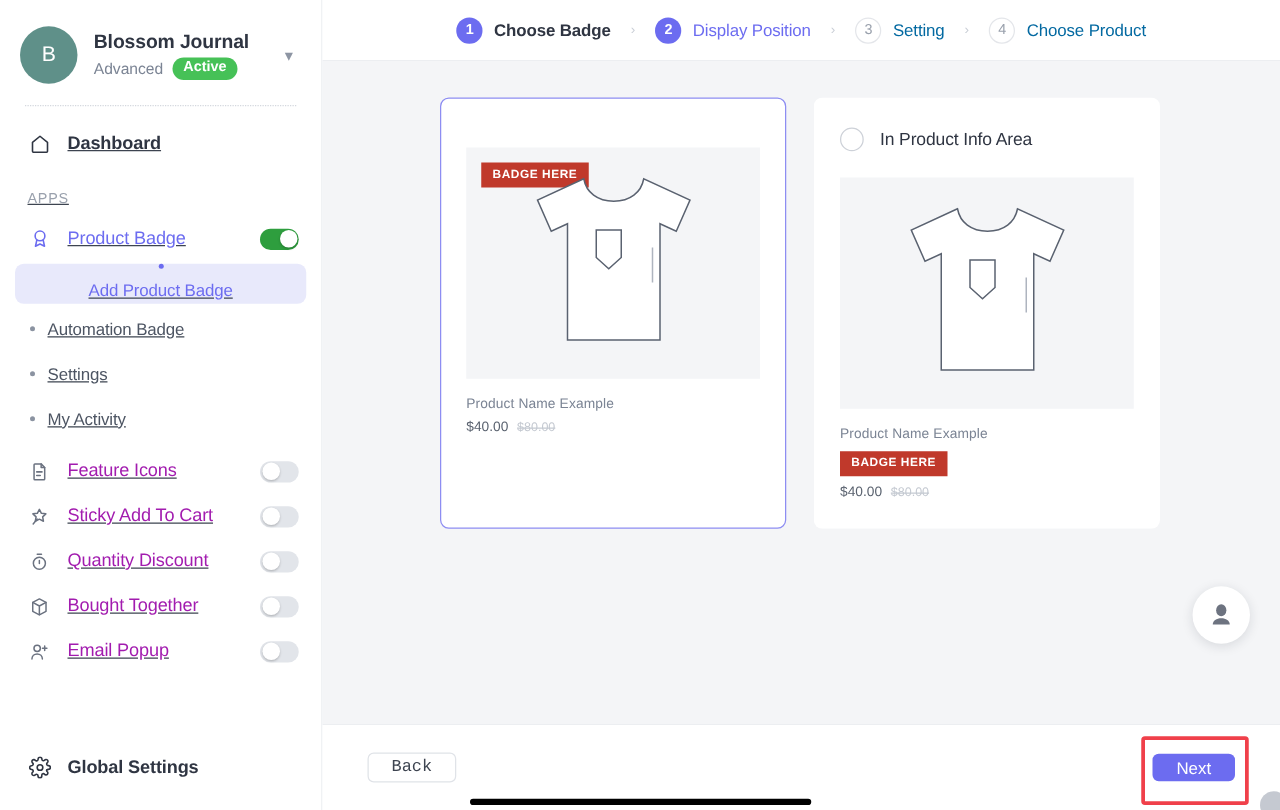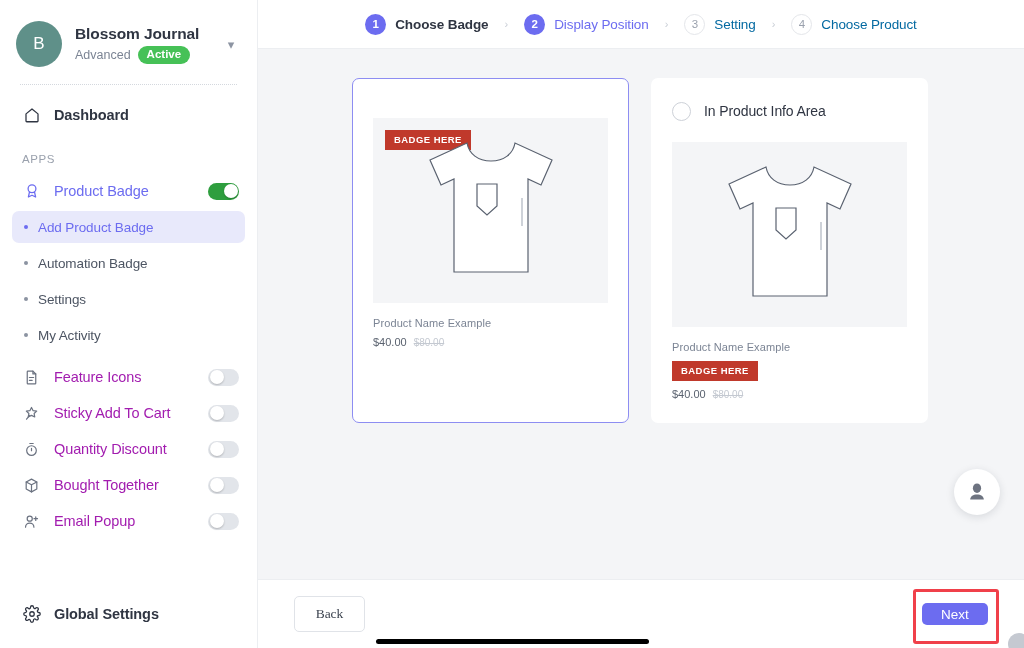--- a/index.html
+++ b/index.html
@@ -36,21 +36,21 @@
   }
   .chev {
     width:20px; text-align:center; color:#8d95a3; font-size:13px;
     flex:0 0 20px; cursor:pointer;
   }
   .dotted-sep {
     margin:12px 20px 0 20px;
     border-top:1px dotted #d4d8de; height:0;
   }
 
-  .nav { padding-top:12px; flex:1; overflow:hidden; }
+  .nav { padding-top:12px; flex:1; overflow:hidden;text-decoration:underline; }
   .nav-row {
     display:flex; align-items:center; height:36px;
     padding:0 18px 0 22px; gap:13px; cursor:pointer;
   }
   .nav-ico { width:19px; height:19px; flex:0 0 19px; display:flex; align-items:center; justify-content:center; }
   .nav-ico svg { display:block; }
   .nav-label { font-size:14.5px; color:#a21caf; flex:1; letter-spacing:-0.1px; }
   .nav-row.dash { margin-bottom:4px; }
   .nav-row.dash .nav-label { font-weight:700; color:#2f3542; }
 
@@ -75,21 +75,21 @@
   .toggle.on .knob { left:auto; right:1.5px; }
 
   .sub-list { padding:2px 12px 4px 12px; }
   .sub-row {
     display:flex; align-items:center; gap:10px;
     height:32px; padding:0 12px; border-radius:7px; cursor:pointer;
     margin-bottom:4px;
   }
   .sub-dot { width:4px; height:4px; border-radius:50%; background:#8b93a1; flex:0 0 4px; }
   .sub-label { font-size:13.5px; color:#4d5563; letter-spacing:-0.1px; }
-  .sub-row.sel { background:#e8e9fb; }
+  .sub-row.sel { background:#e8e9fb;flex-direction:column; }
   .sub-row.sel .sub-label { color:#6c6cf0; }
   .sub-row.sel .sub-dot { background:#6c6cf0; }
 
   .nav-bottom { padding-bottom:16px; }
   .nav-row.global .nav-label { font-weight:700; color:#2f3542; }
 
   
   .main { flex:1; height:648px; display:flex; flex-direction:column; background:#f4f5f7; position:relative; }
 
   .topbar {
@@ -166,23 +166,23 @@
     width:22px; height:22px; border-radius:50%; background:#c5c9d1;
   }
 
   
   .footer {
     height:69px; background:#ffffff; border-top:1px solid #eceef1;
     display:flex; align-items:center; padding:0 36px; flex:0 0 69px;
     position:relative;
   }
   .btn-back {
-    width:71px; height:36px; border:1px solid #e0e3e8; border-radius:5px;
+    width:71px; height:24px; border:1px solid #e0e3e8; border-radius:5px;
     background:#ffffff; color:#3d4450; font-size:13.5px;
-    font-family:Liberation Serif, serif; cursor:pointer;
+    font-family:Liberation Mono, monospace; cursor:pointer;
   }
   .next-wrap { margin-left:auto; position:relative; }
   .hl-box {
     position:absolute; left:-9px; top:-14px; width:86px; height:55px;
     border:3.5px solid #f0404a; border-radius:3px; pointer-events:none;
   }
   .btn-next {
     width:66px; height:22px; border:none; border-radius:5px;
     background:#6c6cf0; color:#ffffff; font-size:13.5px; font-weight:400;
     font-family:"Liberation Sans", sans-serif; cursor:pointer;

